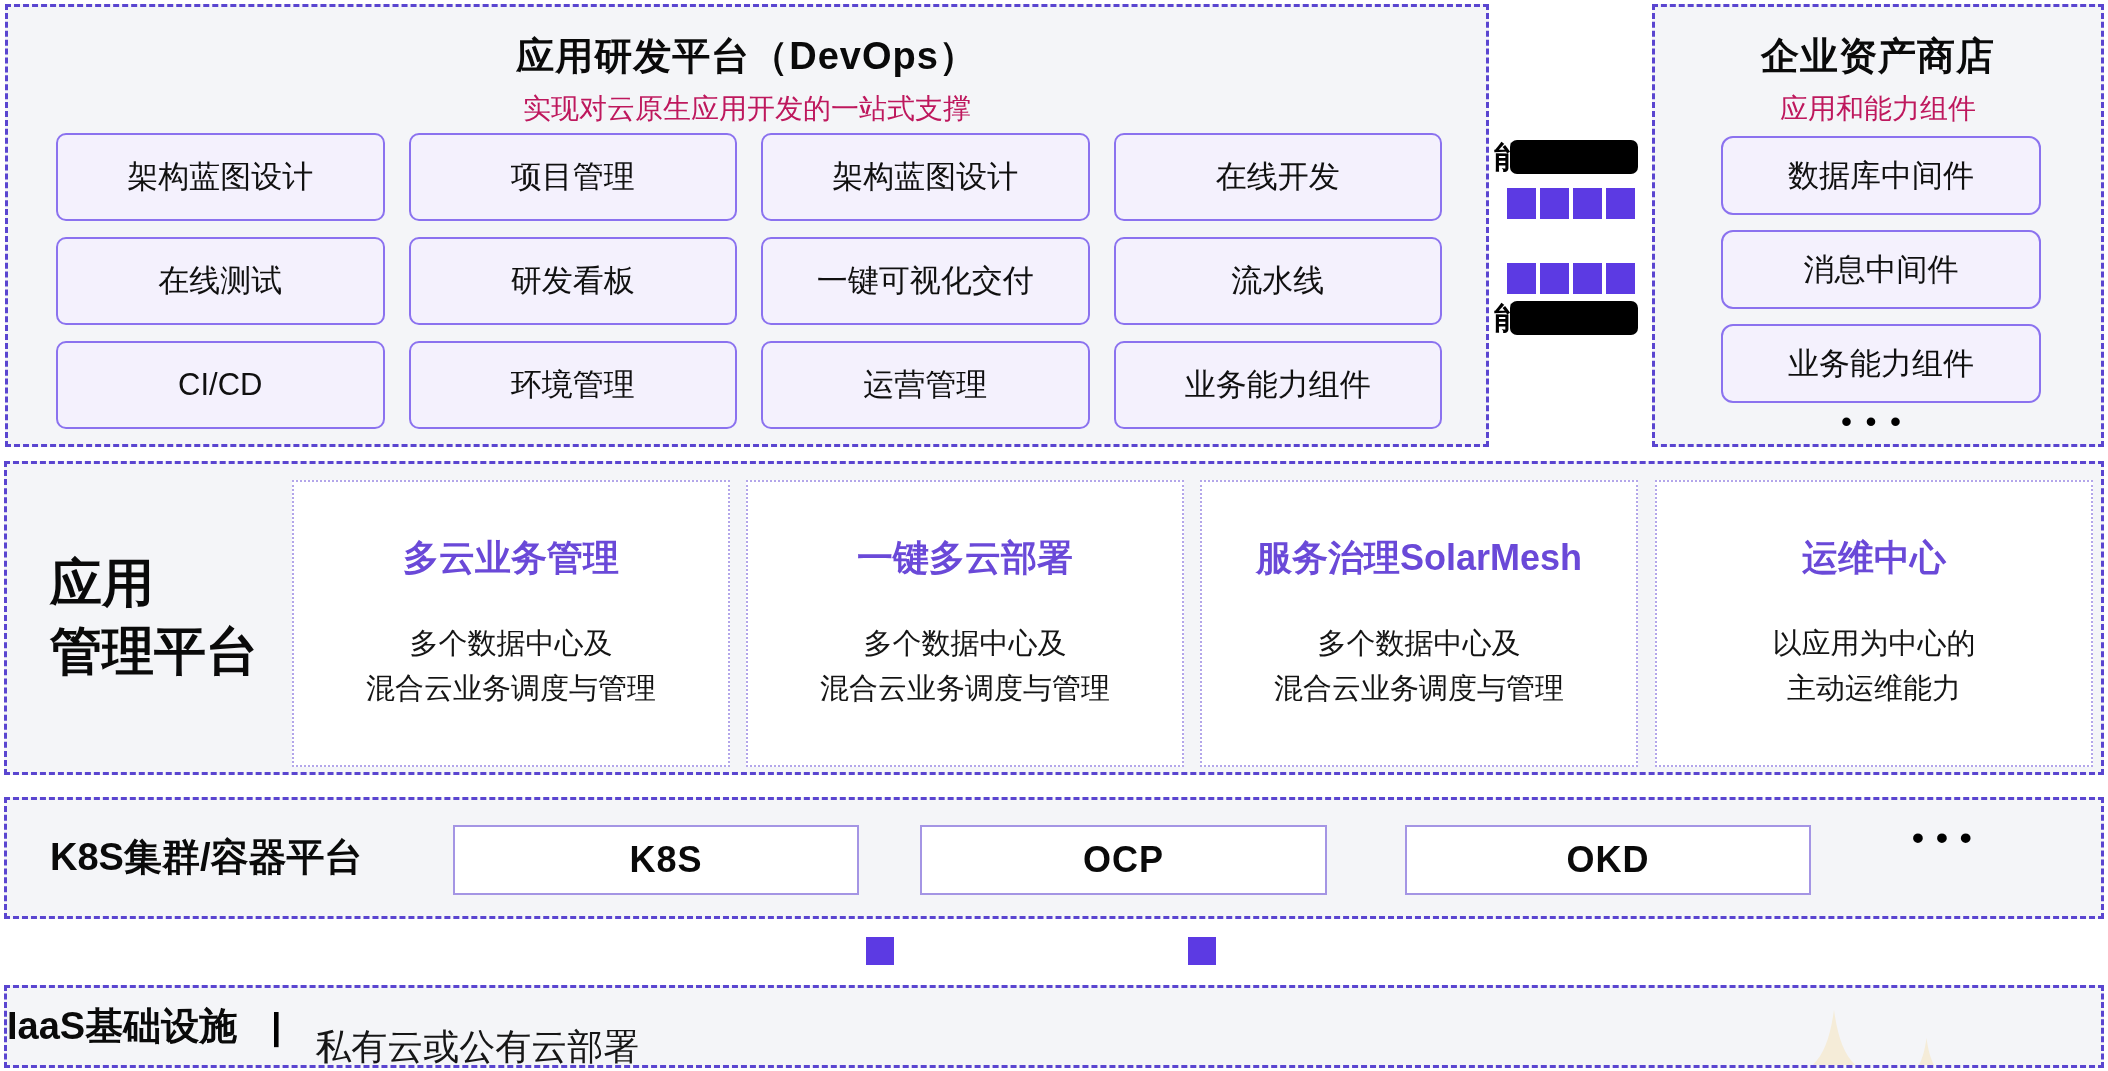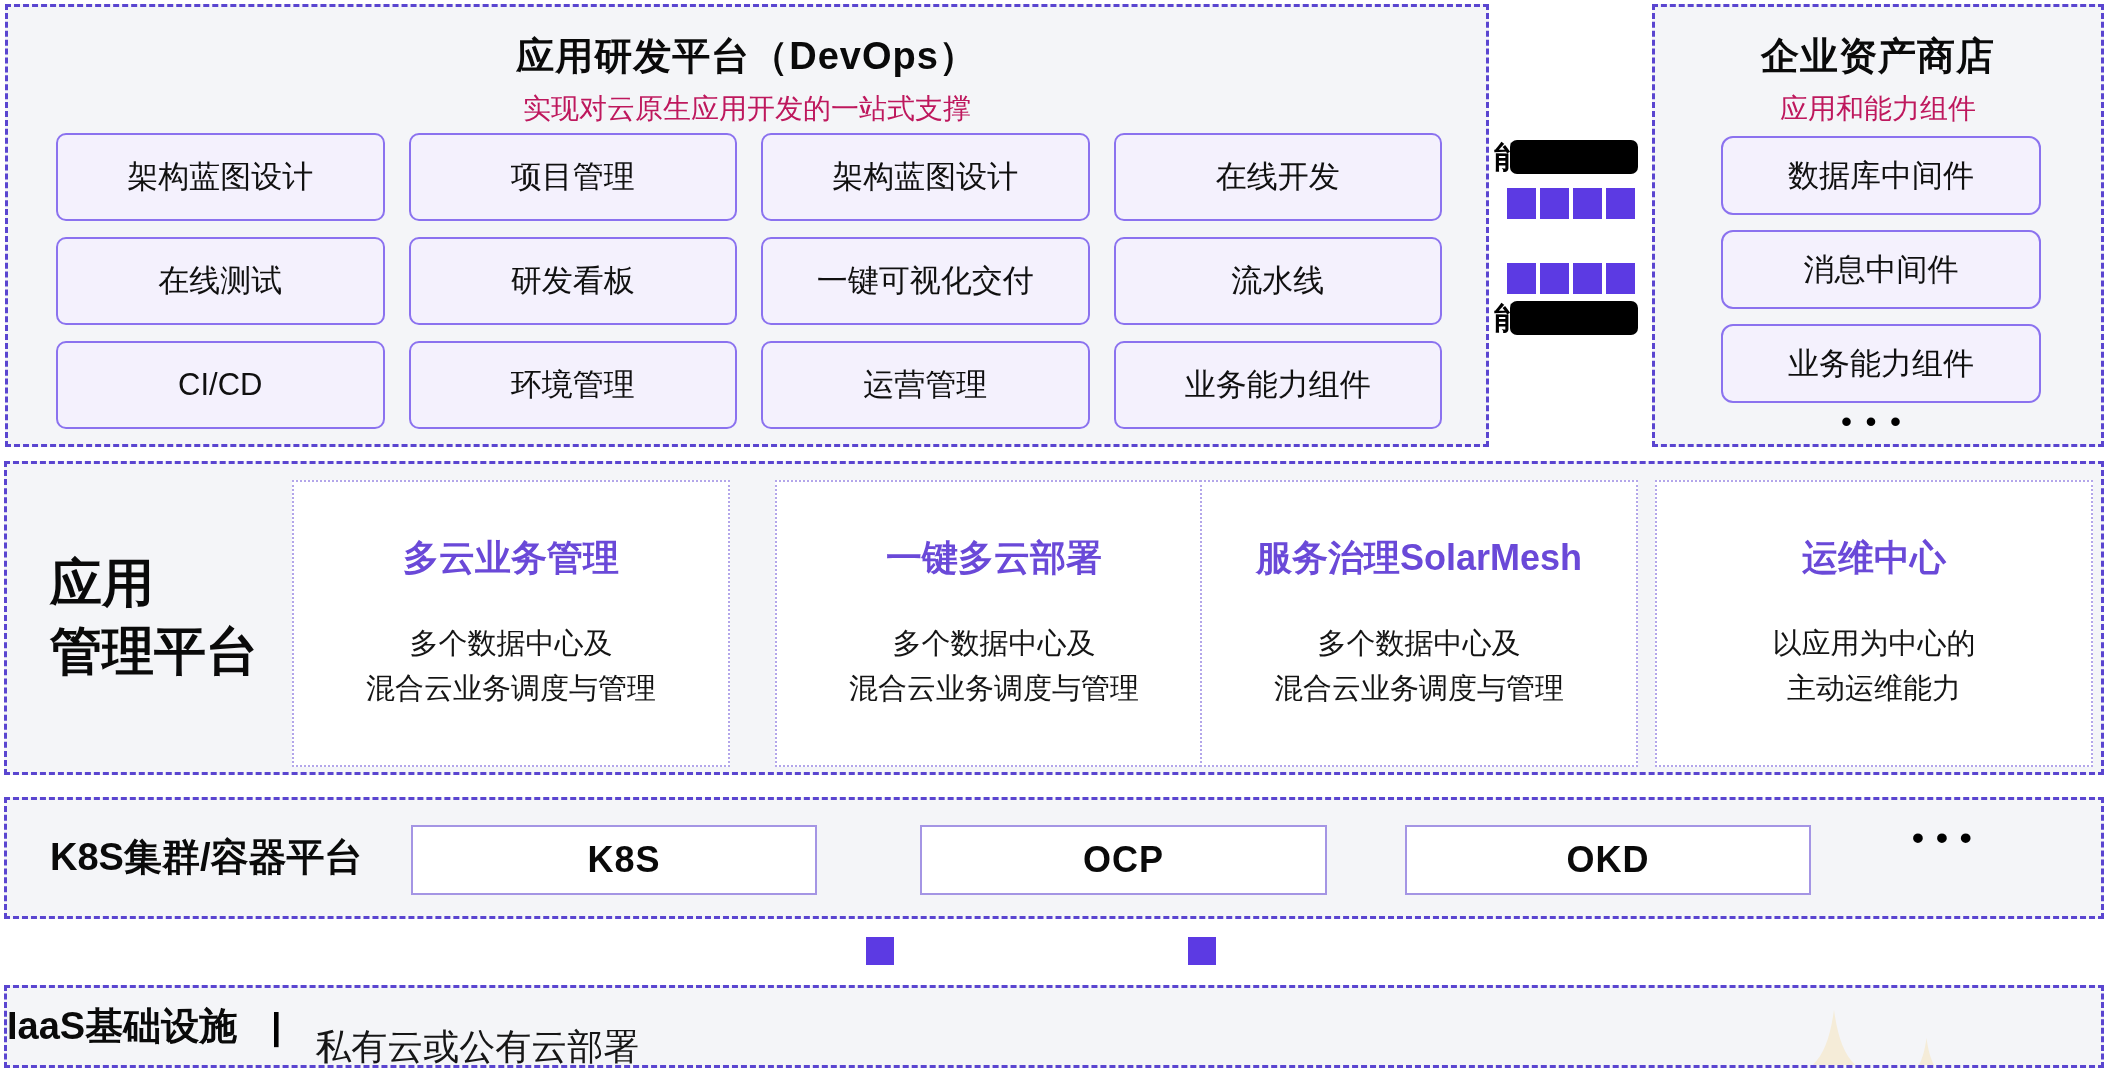--- a/index.html
+++ b/index.html
@@ -92,42 +92,42 @@
   .band-label {
     position: absolute; left: 43px; top: 50%; transform: translateY(-50%);
     font-size: 52px; font-weight: 700; line-height: 1.3; color: #0a0a0a;
   }
   .platform-card {
     position: absolute; top: 16px; height: 287px; width: 438px;
     background: #ffffff; border: 2px dotted #b3a6ea;
     text-align: center;
   }
   .card-1 { left: 285px; }
-  .card-2 { left: 768px; }
+  .card-2 { left: 739px; }
   .card-3 { left: 1193px; }
   .card-4 { left: 1648px; }
   .card-title {
     margin-top: 52px;
     font-size: 36px; font-weight: 700; color: #6a49d8;
   }
   .card-desc {
     margin-top: 38px;
     font-size: 29px; color: #151515; line-height: 1.55;
   }
 
   
   .k8s-band { left: 4px; top: 797px; width: 2100px; height: 122px; }
   .k8s-band .band-label { font-size: 38px; }
   .k8s-box {
     position: absolute; top: 25px; height: 70px;
     background: #ffffff; border: 2px solid #a495e4;
     display: flex; align-items: center; justify-content: center;
     font-size: 36px; font-weight: 700; color: #0a0a0a; letter-spacing: 1px;
   }
-  .k8s-box-1 { left: 404px; width: 406px; padding-left: 20px; }
+  .k8s-box-1 { left: 446px; width: 406px; padding-left: 20px; }
   .k8s-box-2 { left: 913px; width: 407px; }
   .k8s-box-3 { left: 1398px; width: 406px; }
   .k8s-ellipsis {
     position: absolute; left: 1905px; top: 18px; width: 140px;
     font-size: 34px; font-weight: 700; letter-spacing: 12px; color: #000;
   }
 
   
   .mid-sq { position: absolute; width: 28px; height: 28px; background: #5c3ae3; }
   .mid-sq-1 { left: 866px; top: 937px; }

